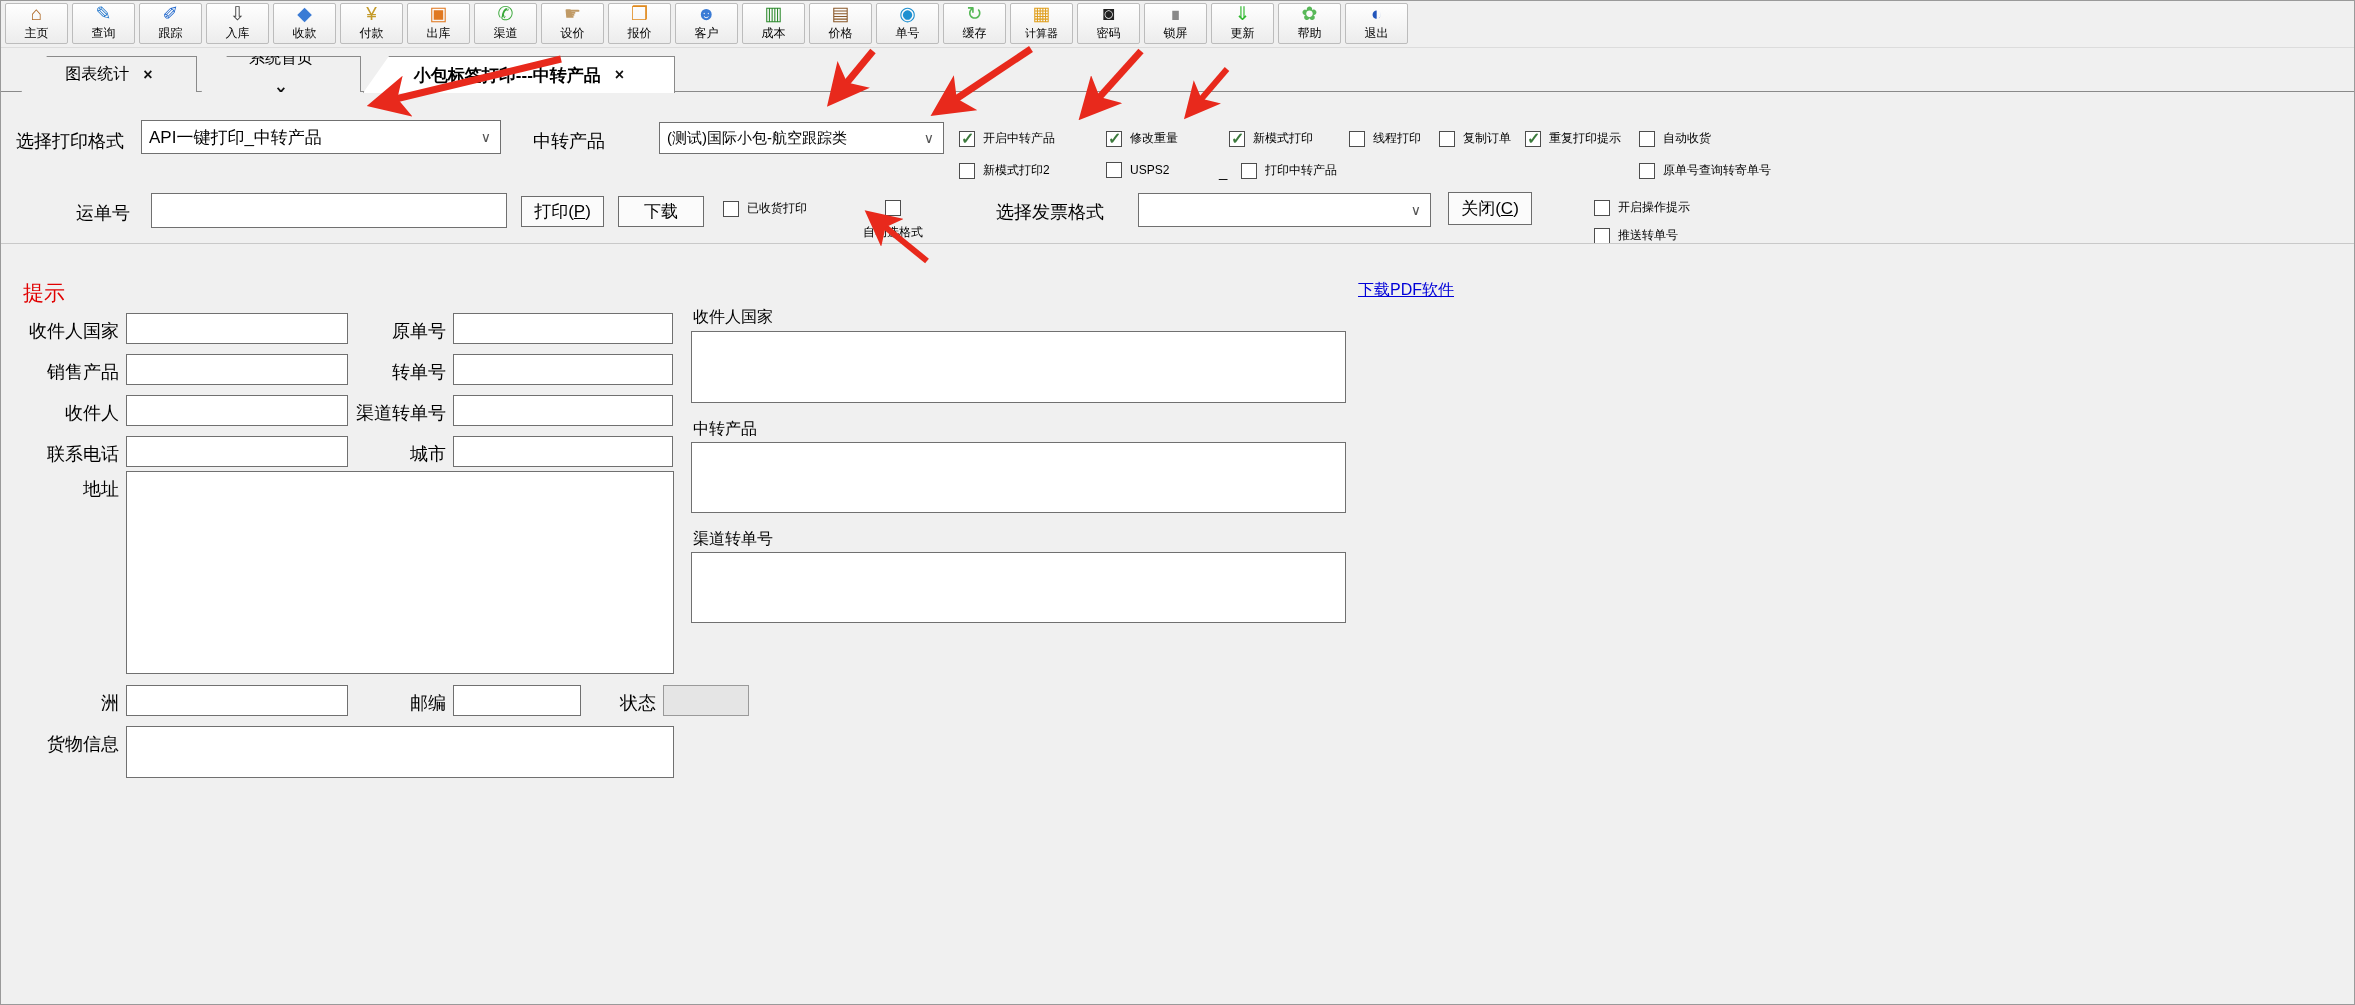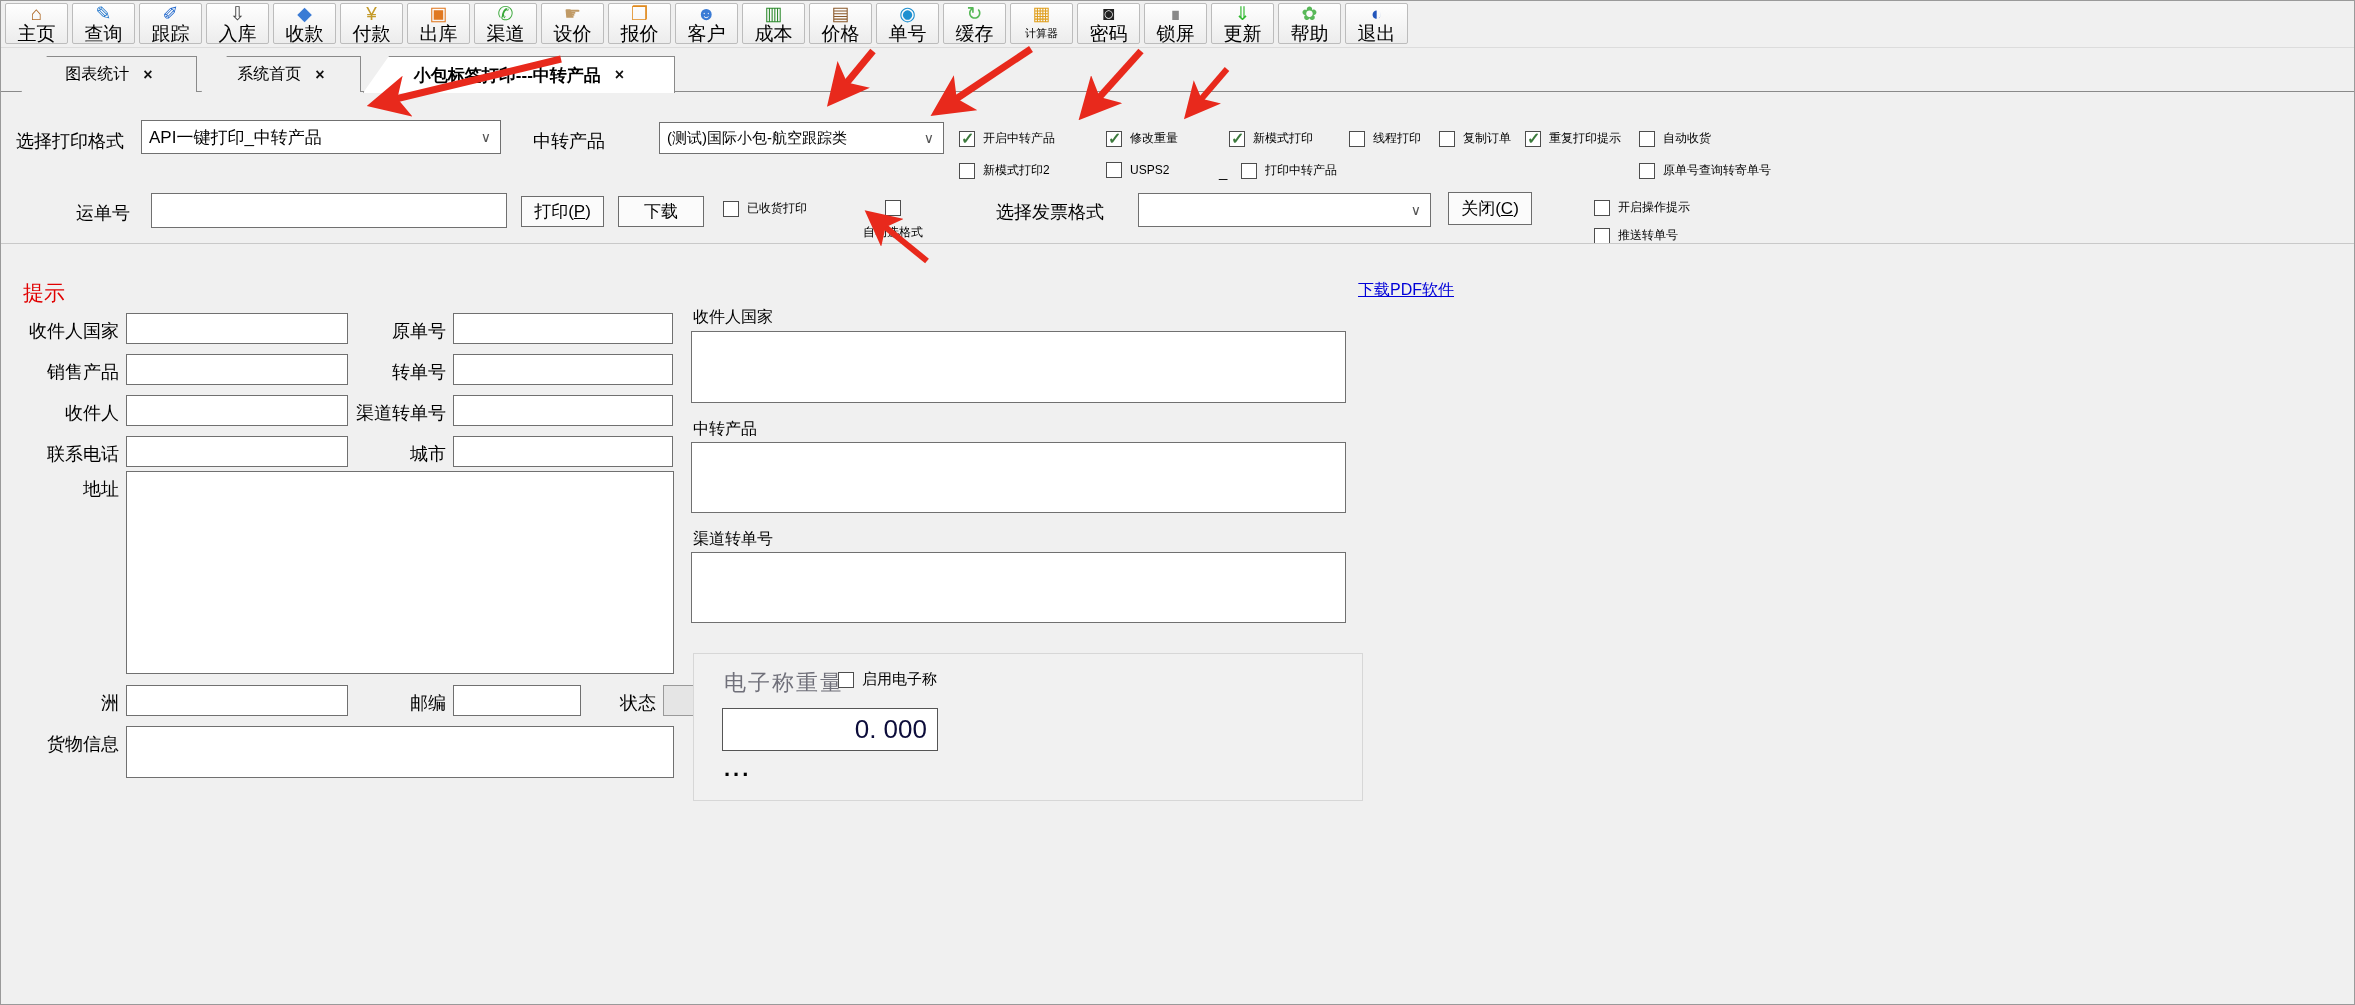--- a/index.html
+++ b/index.html
@@ -12,21 +12,21 @@
   }
   
   #toolbar { position:absolute; left:4px; top:2px; display:flex; gap:4px; }
   .tbtn {
     width:63px; height:41px; background:linear-gradient(#ffffff,#ececec);
     border:1px solid #bcbcbc; border-radius:2px;
     display:flex; flex-direction:column; align-items:center; justify-content:flex-start;
     cursor:pointer;
   }
   .ticon { font-size:19px; line-height:20px; height:20px; }
-  .tlabel { font-size:19px; line-height:19px; white-space:nowrap; }
+  .tlabel { font-size:12px; line-height:19px; white-space:nowrap; }
   .tlabel.small { font-size:11px; line-height:19px; }
   #toolbar-underline { position:absolute; left:0; top:46px; width:2355px; height:1px; background:#dcdcdc; }
   
   #tabbar { position:absolute; left:0; top:48px; width:2355px; height:43px; }
   #tabbar .baseline { position:absolute; left:0; bottom:0; width:100%; height:1px; background:#8a8a8a; }
   .tab {
     position:absolute; top:7px; height:36px; background:#f0f0f0;
     border:1px solid #8a8a8a; border-bottom:none;
     clip-path:polygon(26px 0, 100% 0, 100% 100%, 0 100%);
     display:flex; align-items:center; justify-content:center; gap:14px;
@@ -187,21 +187,21 @@
   </div>
 
   <div id="toolbar-underline"></div>
 
   <div id="tabbar">
     <div class="baseline"></div>
     <div class="tab" style="left:20px;width:176px;">
       <span>图表统计</span>
       <span class="tab-close">×</span>
     </div>
-    <div class="tab" style="left:200px;width:160px;">
+    <div class="tab" style="left:200px;width:160px;flex-direction:column;">
       <span>系统首页</span>
       <span class="tab-close">×</span>
     </div>
     <div class="tab active" style="left:362px;width:312px;">
       <span>小包标签打印---中转产品</span>
       <span class="tab-close">×</span>
     </div>
   </div>
 
   <div class="lbl" style="left:15px;top:128px;">选择打印格式</div>
@@ -338,29 +338,20 @@
 
   <div class="biglabel" style="left:692px;top:306px;">收件人国家</div>
   <textarea class="inp" style="left: 690px; top: 330px; width: 655px; height: 72px; resize: none;"></textarea>
 
   <div class="biglabel" style="left:692px;top:418px;">中转产品</div>
   <textarea class="inp" style="left: 690px; top: 441px; width: 655px; height: 71px; resize: none;"></textarea>
 
   <div class="biglabel" style="left:692px;top:528px;">渠道转单号</div>
   <textarea class="inp" style="left: 690px; top: 551px; width: 655px; height: 71px; resize: none;"></textarea>
 
-  <div id="scale-group">
-    <div id="scale-title">电子称重量</div>
-    <div class="cb" style="left:144px;top:16px;">
-      <span class="cbx"></span>
-      <span class="cb-label" style="font-size:15px;">启用电子称</span>
-    </div>
-    <div id="weight-input">0. 000</div>
-    <div id="scale-more">...</div>
-  </div>
 
   <svg id="arrows" viewBox="0 0 2355 1005">
     <defs>
       <marker id="ah" markerWidth="6" markerHeight="6" refX="4.2" refY="3" orient="auto">
         <path d="M0,0 L6,3 L0,6 L1.5,3 Z" fill="#e8291c"></path>
       </marker>
     </defs>
     <line x1="560" y1="58" x2="378" y2="102" stroke="#e8291c" stroke-width="7" marker-end="url(#ah)"></line>
     <line x1="872" y1="50" x2="834" y2="96" stroke="#e8291c" stroke-width="7" marker-end="url(#ah)"></line>
     <line x1="1030" y1="48" x2="940" y2="108" stroke="#e8291c" stroke-width="7" marker-end="url(#ah)"></line>

